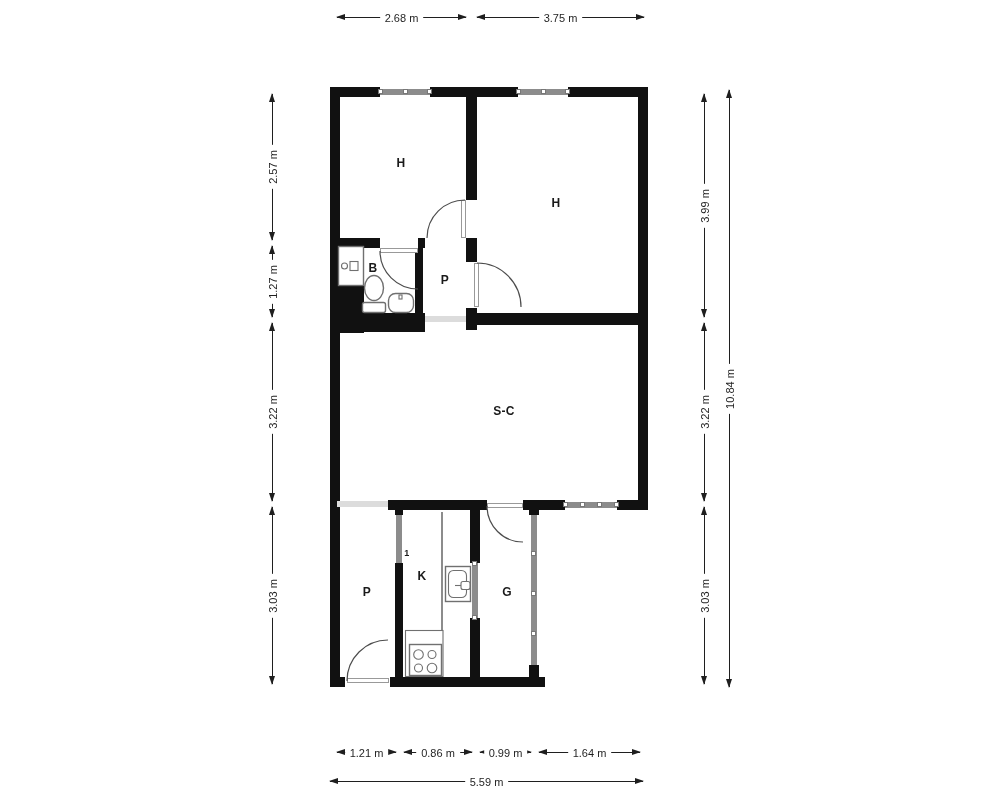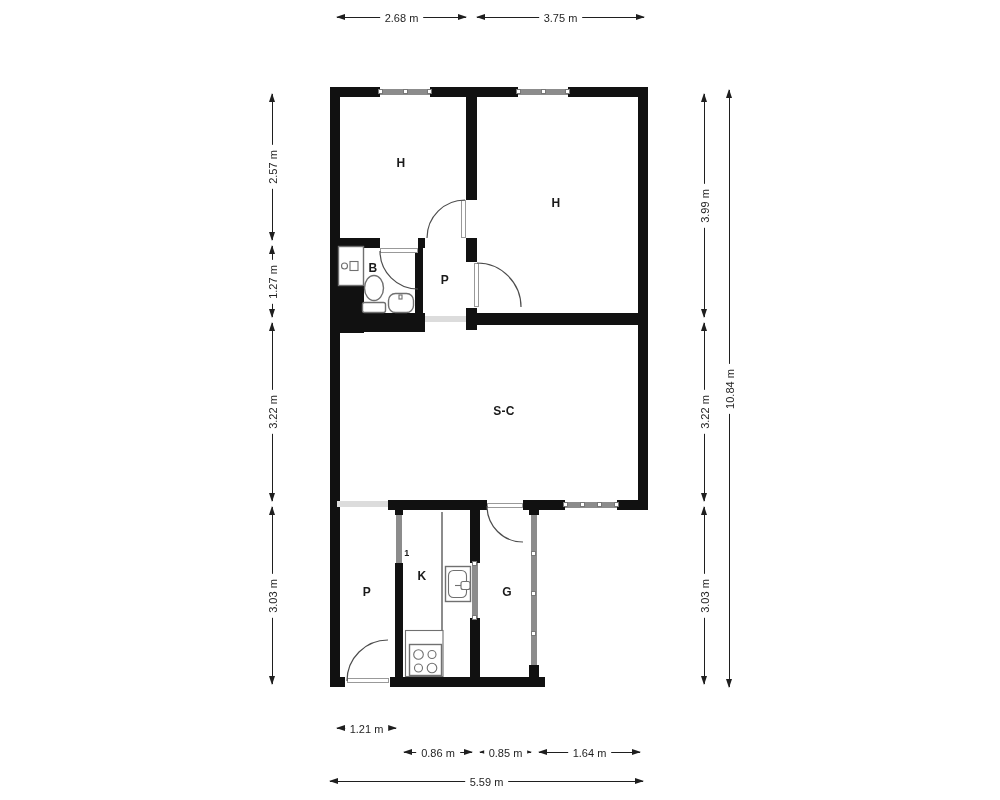--- a/index.html
+++ b/index.html
@@ -202,34 +202,34 @@
     <i class="ah at"></i>
     <i class="ah ab"></i>
     <span class="dlabel-v">3.03 m</span>
   </div>
   <div class="dimv" style="left:729px;top:90px;height:597px">
     <i class="ah at"></i>
     <i class="ah ab"></i>
     <span class="dlabel-v">10.84 m</span>
   </div>
 
-  <div class="dimh" style="left:337px;top:728px;width:59px">
+  <div class="dimh" style="left:337px;top:752px;width:59px">
     <i class="ah al"></i>
     <i class="ah ar"></i>
     <span class="dlabel">1.21 m</span>
   </div>
   <div class="dimh" style="left:404px;top:752px;width:68px">
     <i class="ah al"></i>
     <i class="ah ar"></i>
     <span class="dlabel">0.86 m</span>
   </div>
   <div class="dimh" style="left:480px;top:752px;width:51px">
     <i class="ah al"></i>
     <i class="ah ar"></i>
-    <span class="dlabel">0.85 m</span>
+    <span class="dlabel">0.99 m</span>
   </div>
   <div class="dimh" style="left:539px;top:752px;width:101px">
     <i class="ah al"></i>
     <i class="ah ar"></i>
     <span class="dlabel">1.64 m</span>
   </div>
   <div class="dimh" style="left:330px;top:781px;width:313px">
     <i class="ah al"></i>
     <i class="ah ar"></i>
     <span class="dlabel">5.59 m</span>

